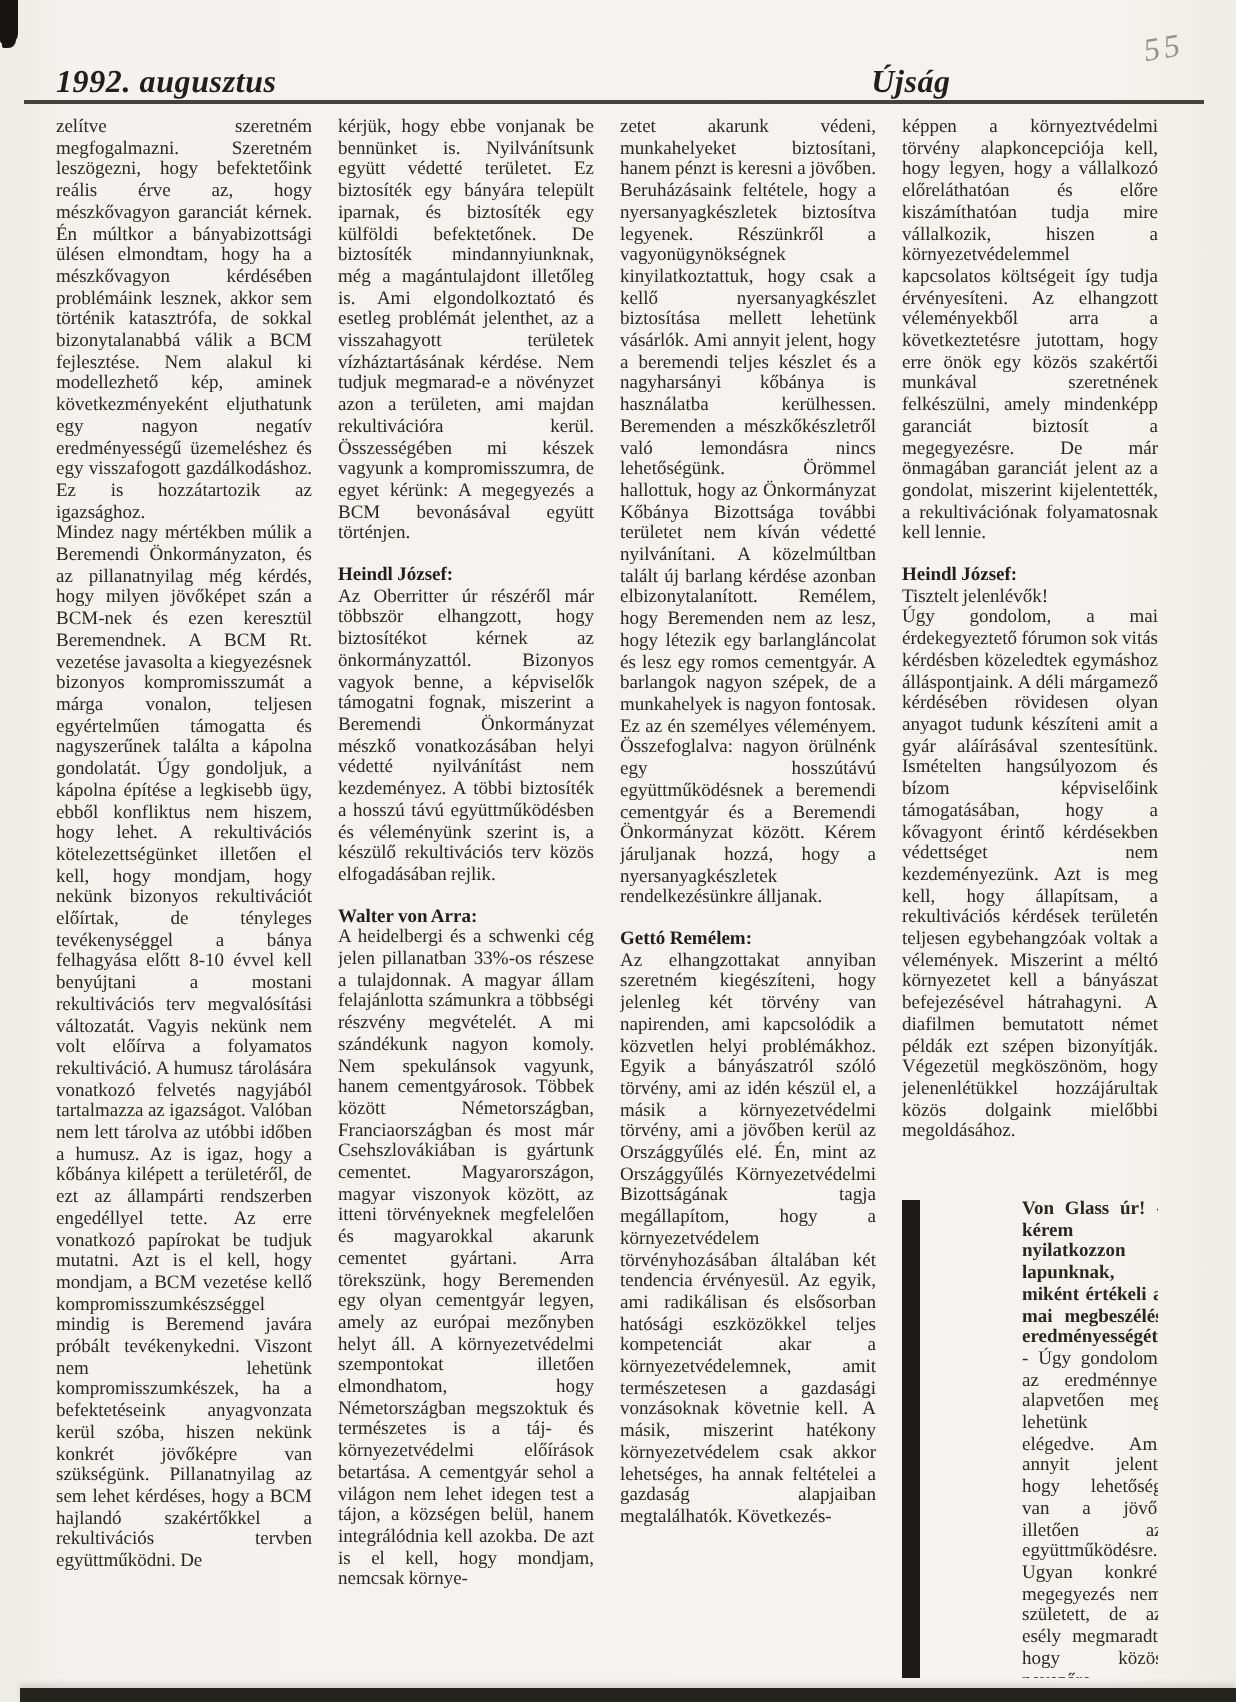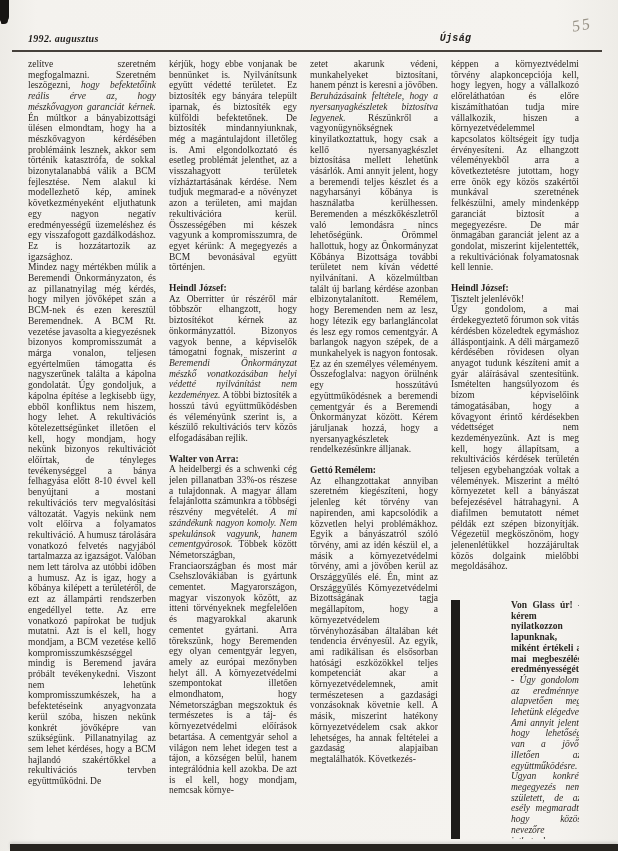--- a/index.html
+++ b/index.html
@@ -12,35 +12,35 @@
   .corner-mark{
     position:absolute;top:0;left:0;width:9px;height:22px;background:#171513;
     border-radius:0 0 5px 2px;box-shadow:0 3px 0 -1px #171513;
   }
   .hand-note{
     position:absolute;top:16px;right:26px;font-size:16px;color:#989286;
     font-style:italic;transform:rotate(-10deg);letter-spacing:2px;
   }
   .masthead{
     position:absolute;top:33px;left:28px;width:570px;display:flex;align-items:flex-end;
-    font-style:italic;font-weight:bold;font-size:10px;letter-spacing:.3px;color:#211e1b;
+    font-style:italic;font-weight:bold;font-size:16px;letter-spacing:.3px;color:#211e1b;
   }
   .masthead .left{flex:1;text-align:left;}
-  .masthead .center{flex:1;text-align:center;font-family:Liberation Mono, monospace;}
+  .masthead .center{flex:1;text-align:center;}
   .masthead .right{flex:1;text-align:right;}
   .masthead-rule{position:absolute;top:50px;left:12px;width:590px;height:2px;background:#46413b;}
   .cols{position:absolute;top:59px;left:28px;display:flex;gap:13px;}
   .col{
     width:128px;height:780px;overflow:hidden;text-align:justify;
     font-size:9.5px;line-height:10.7px;word-spacing:-0.2px;
   }
   .col p{margin:0;}
   .para{color:#2b2723;}
   .speaker{font-weight:bold;margin-top:10px !important;color:#211e1b;}
-  .it{font-style:italic;}
+  .it{}
   .bd{font-weight:bold;}
   .qbox{display:flex;margin-top:28px;gap:44px;}
   .qbar{width:9px;flex:none;background:#1d1b19;margin-right:7px;}
   .qcontent{flex:1;}
   .sig{text-align:right;font-weight:bold;font-style:italic;margin-top:3px !important;padding-right:6px;}
   .bottom-bar{
     position:absolute;left:10px;right:0;bottom:0;height:7px;background:#26231f;
     box-shadow:0 -2px 3px rgba(0,0,0,.12);
   }
 </style>

